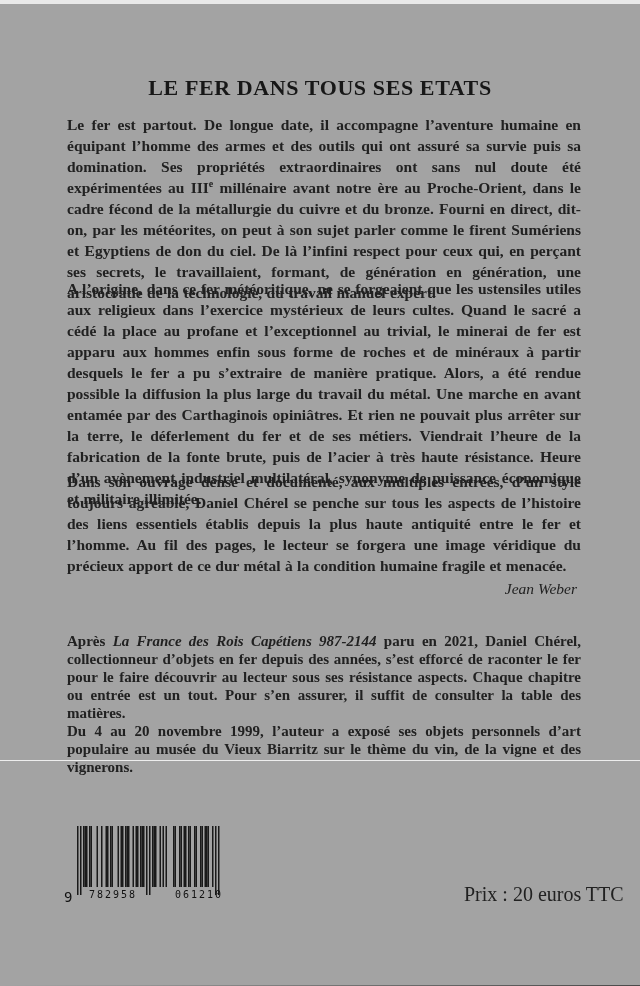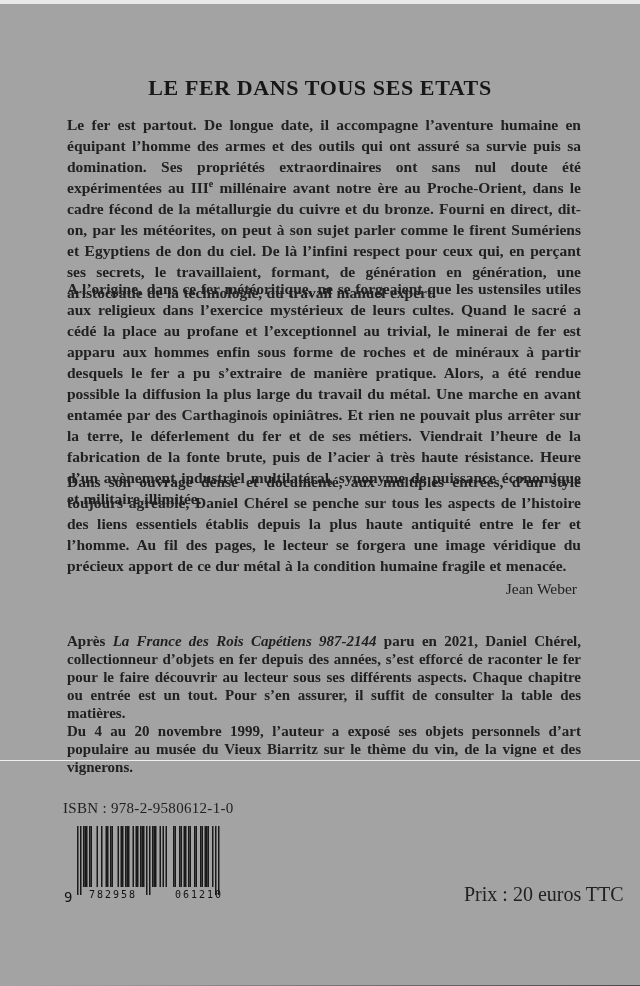--- a/index.html
+++ b/index.html
@@ -27,21 +27,21 @@
     font-size:15.5px; line-height:21px;
     text-align:justify;
     word-spacing:0.5px;
   }
   .para sup { font-size:10px; line-height:0; }
   .p1 { top:110px; }
   .p2 { top:274px; }
   .p3 { top:467px; }
   .signature {
     position:absolute; top:576px; left:63px; width:514px;
-    text-align:right; font-size:15.5px;
+    text-align:right; font-style:italic; font-size:15.5px;
     margin:0;
   }
   .note { top:628px; }
   .note .para { font-size:15px; line-height:18px; }
   .note .para + .para { margin-top:0; }
   .divider {
     position:absolute; top:756px; left:0; width:640px; height:1px;
     background:#ededed;
   }
   .isbn {
@@ -83,27 +83,26 @@
 
   <p class="para textcol p1"><span>Le fer est partout. De longue date, il accompagne l’aventure humaine en équipant l’homme des armes et des outils qui ont assuré sa survie puis sa domination. Ses propriétés extraordinaires ont sans nul doute été expérimentées au III</span><sup>e</sup><span> millénaire avant notre ère au Proche-Orient, dans le cadre fécond de la métallurgie du cuivre et du bronze. Fourni en direct, dit-on, par les météorites, on peut à son sujet parler comme le firent Sumériens et Egyptiens de don du ciel. De là l’infini respect pour ceux qui, en perçant ses secrets, le travaillaient, formant, de génération en génération, une aristocratie de la technologie, du travail manuel expert.</span></p>
 
   <p class="para textcol p2">A l’origine, dans ce fer météoritique, ne se forgeaient que les ustensiles utiles aux religieux dans l’exercice mystérieux de leurs cultes. Quand le sacré a cédé la place au profane et l’exceptionnel au trivial, le minerai de fer est apparu aux hommes enfin sous forme de roches et de minéraux à partir desquels le fer a pu s’extraire de manière pratique. Alors, a été rendue possible la diffusion la plus large du travail du métal. Une marche en avant entamée par des Carthaginois opiniâtres. Et rien ne pouvait plus arrêter sur la terre, le déferlement du fer et de ses métiers. Viendrait l’heure de la fabrication de la fonte brute, puis de l’acier à très haute résistance. Heure d’un avènement industriel multilatéral, synonyme de puissance économique et militaire illimitée.</p>
 
   <p class="para textcol p3">Dans son ouvrage dense et documenté, aux multiples entrées, d’un style toujours agréable, Daniel Chérel se penche sur tous les aspects de l’histoire des liens essentiels établis depuis la plus haute antiquité entre le fer et l’homme. Au fil des pages, le lecteur se forgera une image véridique du précieux apport de ce dur métal à la condition humaine fragile et menacée.</p>
 
   <p class="signature">Jean Weber</p>
 
   <div class="textcol note" style="position:absolute;">
-    <p class="para"><span>Après </span><i>La France des Rois Capétiens 987-2144</i><span> paru en 2021, Daniel Chérel, collectionneur d’objets en fer depuis des années, s’est efforcé de raconter le fer pour le faire découvrir au lecteur sous ses différents aspects. Chaque chapitre ou entrée est un tout. Pour s’en assurer, il suffit de consulter la table des matières.</span></p>
+    <p class="para"><span>Après </span><i>La France des Rois Capétiens 987-2144</i><span> paru en 2021, Daniel Chérel, collectionneur d’objets en fer depuis des années, s’est efforcé de raconter le fer pour le faire découvrir au lecteur sous ses résistance aspects. Chaque chapitre ou entrée est un tout. Pour s’en assurer, il suffit de consulter la table des matières.</span></p>
     <p class="para">Du 4 au 20 novembre 1999, l’auteur a exposé ses objets personnels d’art populaire au musée du Vieux Biarritz sur le thème du vin, de la vigne et des vignerons.</p>
   </div>
 
   <div class="divider"></div>
 
-  <p class="isbn">ISBN : 978-2-9580612-1-0</p>
 
   <div class="barcode">
     <div class="barcode-bars"><svg width="142.5" height="69" xmlns="http://www.w3.org/2000/svg">
           <rect x="0" y="0" width="1.5" height="69" fill="#1a1a1a"></rect>
           <rect x="3" y="0" width="1.5" height="69" fill="#1a1a1a"></rect>
           <rect x="6" y="0" width="1.5" height="61" fill="#1a1a1a"></rect>
           <rect x="7.5" y="0" width="1.5" height="61" fill="#1a1a1a"></rect>
           <rect x="9" y="0" width="1.5" height="61" fill="#1a1a1a"></rect>
           <rect x="12" y="0" width="1.5" height="61" fill="#1a1a1a"></rect>
           <rect x="13.5" y="0" width="1.5" height="61" fill="#1a1a1a"></rect>

